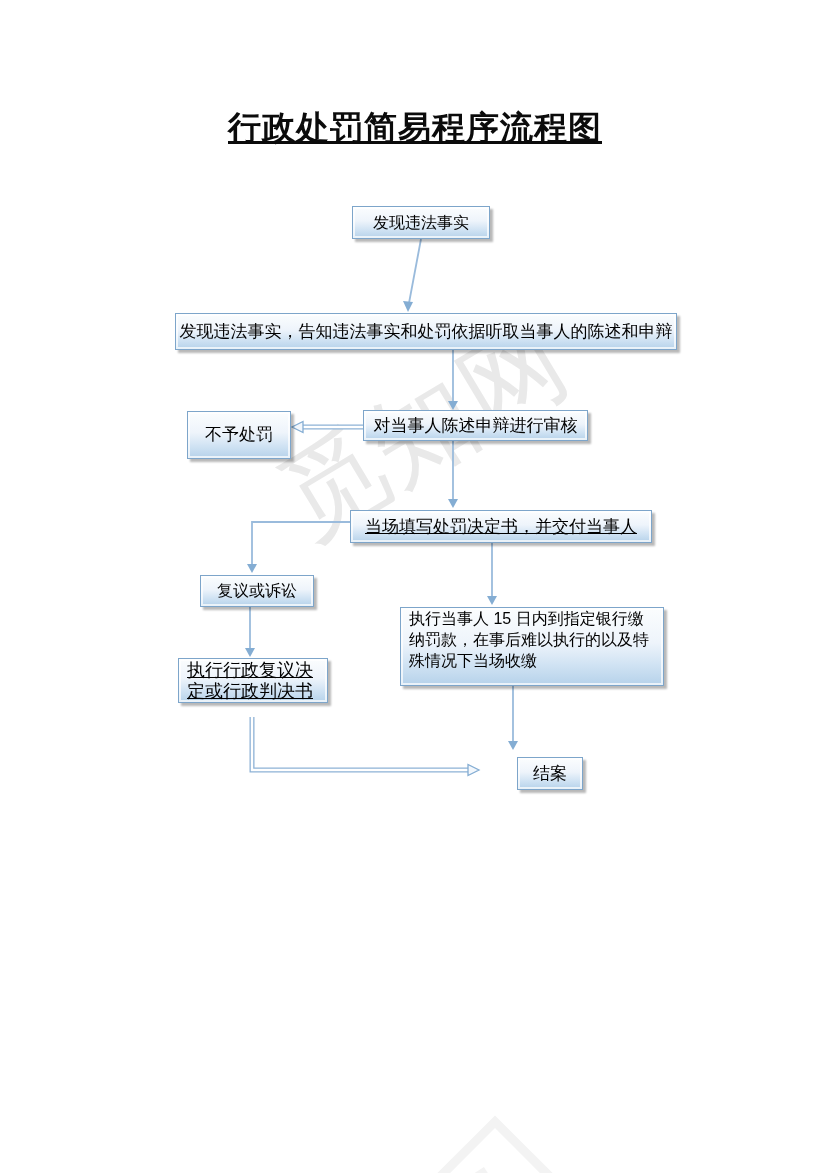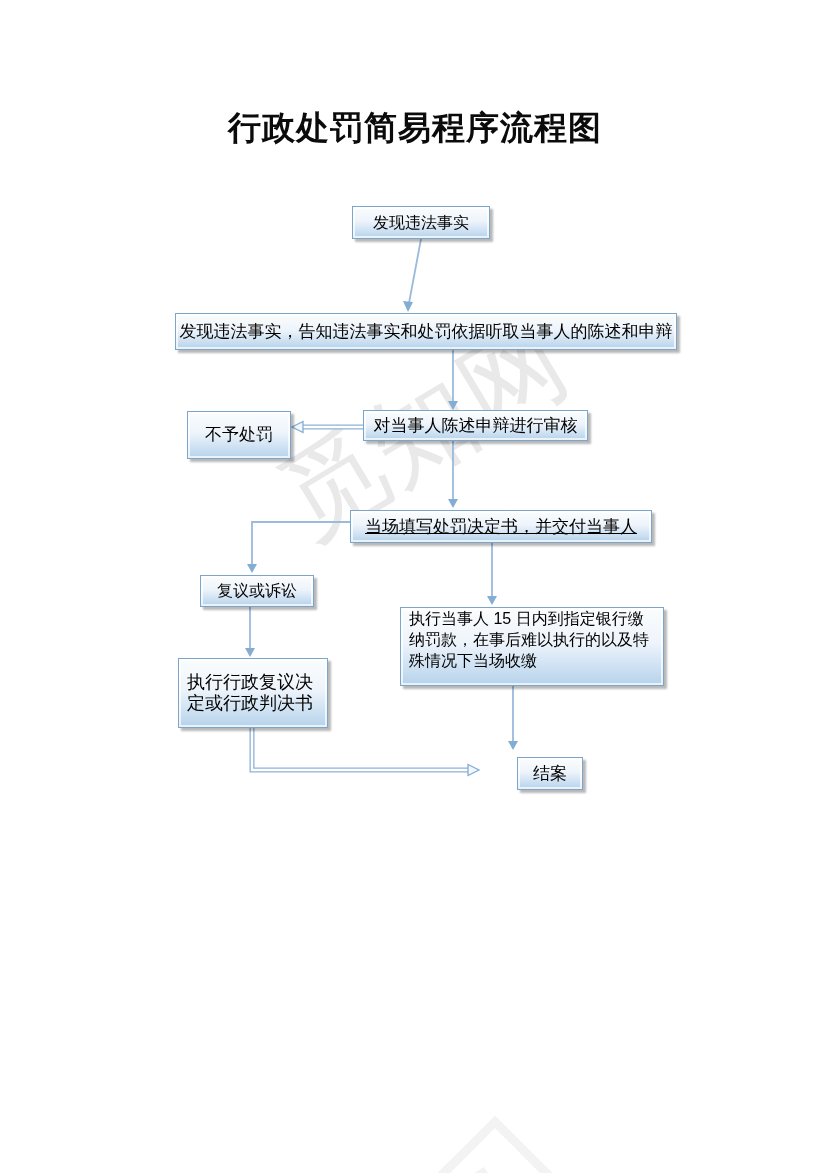--- a/index.html
+++ b/index.html
@@ -1,21 +1,21 @@
 <!DOCTYPE html>
 <html><head>
 <meta charset="utf-8">
 <style>
   html,body{margin:0;padding:0;background:#ffffff;}
   body{font-family:"Liberation Sans","DejaVu Sans",sans-serif;}
   #page{position:relative;width:830px;height:1173px;background:#ffffff;overflow:hidden;}
 
   
   .doc-title{position:absolute;left:0;top:106px;width:830px;text-align:center;
-    font-size:33px;font-weight:800;color:#0b0b0b;letter-spacing:1px;z-index:3;}
+    font-size:33px;font-weight:800;color:#0b0b0b;letter-spacing:1px;z-index:3;text-decoration:underline;}
 
   
   .watermark-text{position:absolute;left:268px;top:378px;white-space:nowrap;
     font-size:102px;line-height:104px;color:#e9e9e9;letter-spacing:2px;
     transform:rotate(-31deg);transform-origin:center;z-index:0;user-select:none;}
   .watermark-logo{position:absolute;left:438px;top:1139px;width:96px;height:96px;
     border:9px solid #f3f3f3;transform:rotate(45deg);z-index:0;}
   .watermark-logo .wmbar1{position:absolute;left:18px;top:40px;width:46px;height:11px;
     background:#f3f3f3;transform:rotate(12deg);}
 
@@ -35,21 +35,21 @@
     color:#000;display:flex;align-items:center;justify-content:center;
     font-size:17px;line-height:20px;text-align:center;}
   .node.align-left{justify-content:flex-start;text-align:left;}
 
   #node-a{left:352px;top:206px;width:138px;height:33px;font-size:16px;}
   #node-b{left:175px;top:313px;width:502px;height:37px;}
   #node-c{left:187px;top:411px;width:104px;height:48px;}
   #node-d{left:363px;top:410px;width:225px;height:31px;}
   #node-e{left:350px;top:510px;width:302px;height:33px;text-decoration:underline;}
   #node-f{left:200px;top:575px;width:114px;height:32px;font-size:16px;}
-  #node-g{left:178px;top:658px;width:150px;height:70px;font-size:18px;line-height:21px;padding:16px 8px;}
+  #node-g{left:178px;top:658px;width:150px;height:45px;font-size:18px;line-height:21px;padding:16px 8px;text-decoration:underline;}
   #node-h{left:400px;top:607px;width:264px;height:79px;font-size:16px;line-height:21px;padding:0 8px;align-items:flex-start;}
   #node-i{left:488px;top:757px;width:66px;height:33px;margin-left:29px;}
 </style>
 </head>
 <body>
 
 <div id="page">
 
   <div class="doc-title">行政处罚简易程序流程图</div>
 

